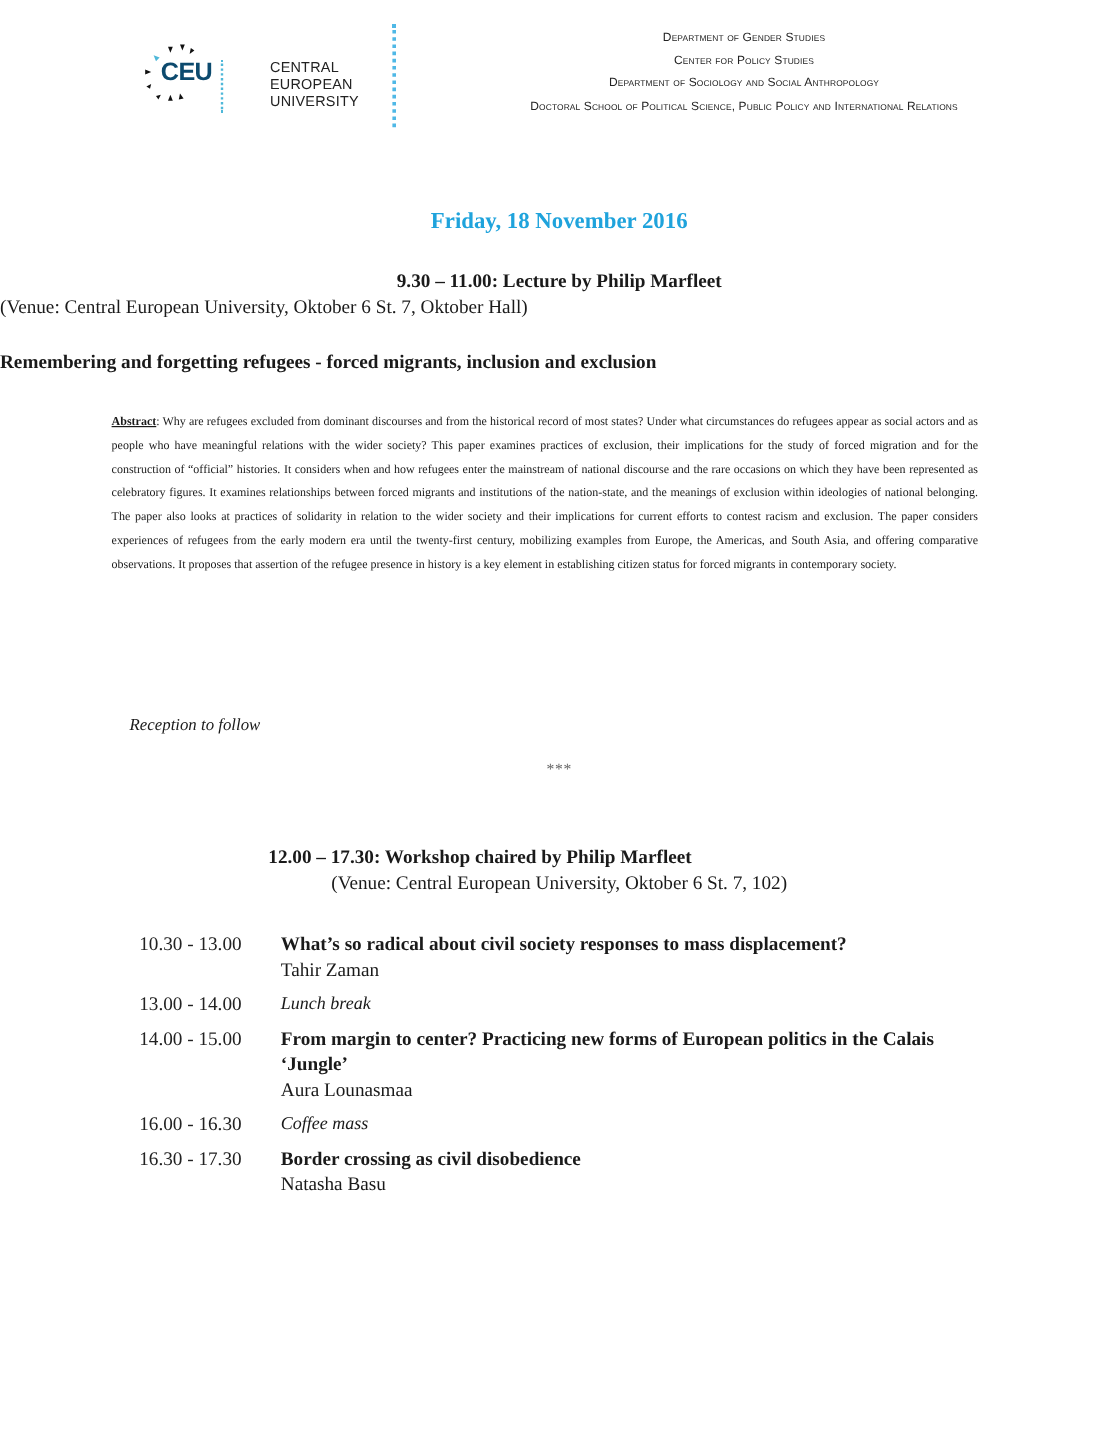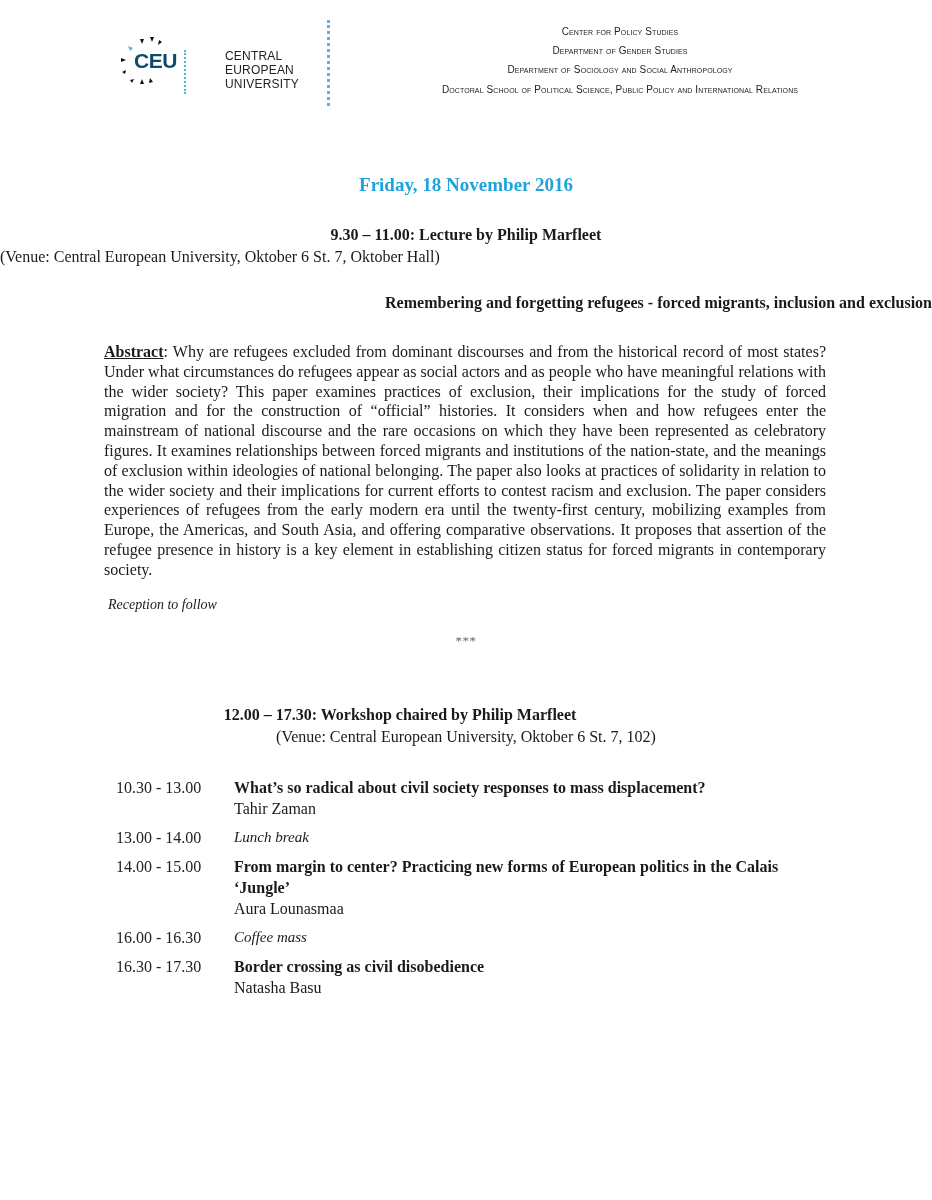--- a/index.html
+++ b/index.html
@@ -20,23 +20,23 @@
 
   .depts { position: absolute; left: 400px; top: 22px; width: 440px; text-align: center;
            font-family: "Liberation Sans", "DejaVu Sans", sans-serif; font-size: 10px; line-height: 19.2px;
            color: #222; font-variant: small-caps; letter-spacing: 0.1px; }
   .depts div { white-space: nowrap; }
 
   
   .date { position: absolute; left: 0; width: 932px; top: 174px; text-align: center; font-size: 19px; font-weight: bold; color: #1fa3dc; }
   .lecture-time { position: absolute; left: 0; width: 932px; top: 226px; text-align: center; font-size: 16px; font-weight: bold; }
   .lecture-venue { position: absolute; left: 0; width: 932px; top: 248px; font-size: 16px; }
-  .lecture-title { position: absolute; left: 0; width: 932px; top: 294px; text-align: right; font-size: 16px; font-weight: bold; }
+  .lecture-title { position: absolute; left: 0; width: 932px; top: 294px; text-align: left; font-size: 16px; font-weight: bold; }
 
-  .abstract { position: absolute; left: 104px; top: 342px; width: 722px; font-size: 16px; line-height: 19.8px; text-align: justify; }
+  .abstract { position: absolute; left: 93px; top: 342px; width: 722px; font-size: 10px; line-height: 19.8px; text-align: justify; }
   .abstract .label { font-weight: bold; text-decoration: underline; }
   .reception { position: absolute; left: 108px; top: 597px; font-size: 14px; font-style: italic; }
   .stars { position: absolute; left: 0; width: 932px; top: 633px; text-align: center; font-size: 13px; color: #666; letter-spacing: 0.5px; }
 
   .ws-time { position: absolute; left: 0; width: 800px; top: 706px; text-align: center; font-size: 16px; font-weight: bold; }
   .ws-venue { position: absolute; left: 0; width: 932px; top: 728px; text-align: center; font-size: 16px; }
 
   .schedule { position: absolute; left: 116px; top: 777px; width: 720px; }
   .row { display: flex; margin-bottom: 8px; }
   .row .time { width: 118px; flex: 0 0 118px; font-size: 16px; line-height: 21px; color: #222; }
@@ -66,22 +66,22 @@
   <div class="logo-text">
     <div>CENTRAL</div>
     <div>EUROPEAN</div>
     <div>UNIVERSITY</div>
   </div>
 </div>
 
 <div class="vdots"></div>
 
 <div class="depts">
+  <div>Department of Gender Studies</div>
   <div>Center for Policy Studies</div>
-  <div>Department of Gender Studies</div>
   <div>Department of Sociology and Social Anthropology</div>
   <div>Doctoral School of Political Science, Public Policy and International Relations</div>
 </div>
 
 <div class="date">Friday, 18 November 2016</div>
 
 <div class="lecture-time">9.30 – 11.00: Lecture by Philip Marfleet</div>
 <div class="lecture-venue">(Venue: Central European University, Oktober 6 St. 7, Oktober Hall)</div>
 <div class="lecture-title">Remembering and forgetting refugees - forced migrants, inclusion and exclusion</div>
 

